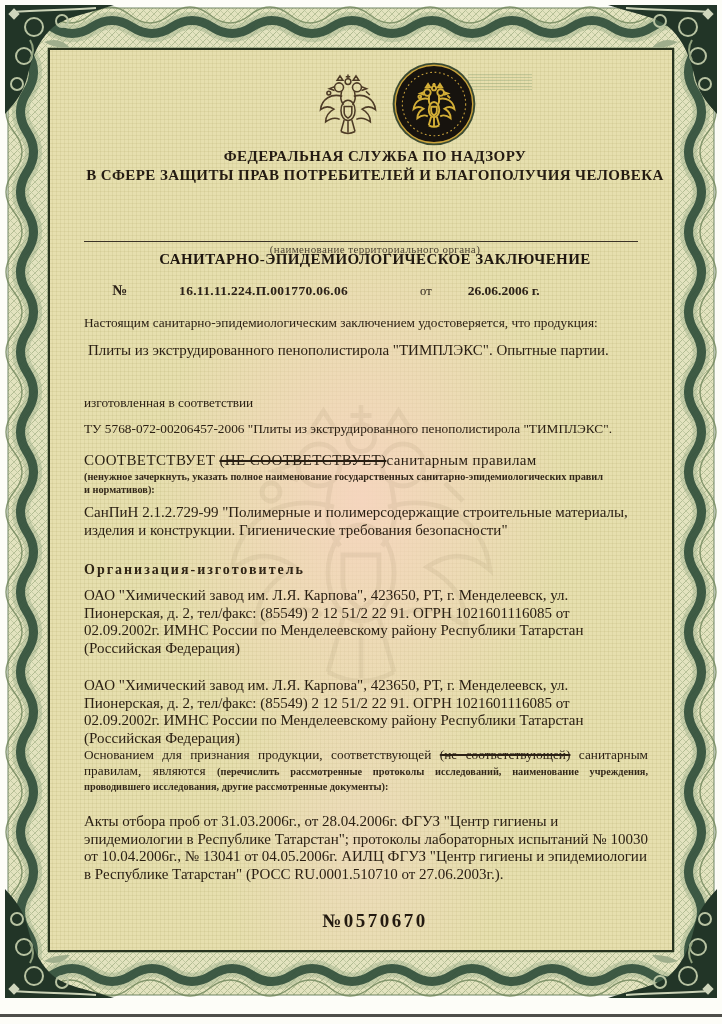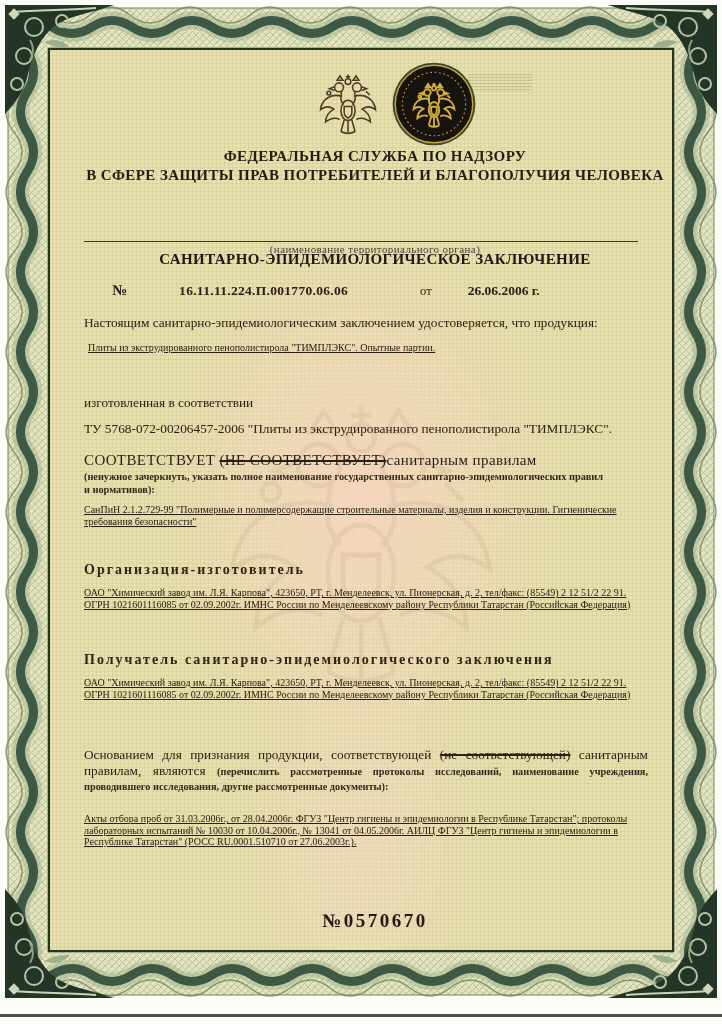--- a/index.html
+++ b/index.html
@@ -34,21 +34,21 @@
   .territorial{font-size:13px;color:#33271b;}
   .rule{left:36px;right:36px;border-top:1.5px solid #3a3226;height:0;}
   .rule-caption{font-size:11px;color:#4a4232;letter-spacing:.4px;}
   .doc-title{font-size:15px;font-weight:bold;letter-spacing:.4px;color:#1e160f;}
   .numrow{left:36px;right:36px;display:flex;align-items:baseline;font-size:13.5px;}
   .numrow .no{font-size:15px;font-weight:bold;margin-left:28px;}
   .numrow .num{font-weight:bold;margin-left:52px;letter-spacing:.3px;}
   .numrow .ot{margin-left:72px;font-size:12.5px;}
   .numrow .date{font-weight:bold;margin-left:36px;}
   .para{left:36px;right:26px;font-size:13.3px;line-height:1.17;color:#2b2014;}
-  .para-sm{font-size:10px;text-decoration:underline;}
+  .para-sm{font-size:15px;}
   .conform{font-size:15px;letter-spacing:.4px;color:#271d12;}
   .struck{text-decoration:line-through;text-decoration-thickness:1.5px;}
   .small-note{font-size:10.3px;font-weight:bold;line-height:1.25;color:#33281a;}
   .sec-heading{font-size:14px;letter-spacing:2px;color:#2f2415;font-weight:bold;}
   .justify{text-align:justify;}
   .form-number{font-size:19px;font-weight:bold;letter-spacing:2.5px;color:#231a10;}
   #imprint{position:absolute;right:30px;top:1052px;font-size:13px;color:#8d877a;z-index:3;}
   #scan-edge{position:absolute;left:0;right:0;top:1014px;height:3px;background:#4e4e4a;z-index:3;}
 </style>
 </head>
@@ -169,21 +169,20 @@
       <span>СООТВЕТСТВУЕТ</span>
       <span class="struck">(НЕ СООТВЕТСТВУЕТ)</span><span>санитарным правилам</span>
     </div>
     <div class="abs para small-note" style="top:423px;right:70px">(ненужное зачеркнуть, указать полное наименование государственных санитарно-эпидемиологических правил и нормативов):</div>
 
     <div class="abs para para-sm" style="top:456px">СанПиН 2.1.2.729-99 "Полимерные и полимерсодержащие строительные материалы, изделия и конструкции. Гигиенические требования безопасности"</div>
 
     <div class="abs para sec-heading" style="top:514px">Организация-изготовитель</div>
     <div class="abs para para-sm" style="top:539px">ОАО "Химический завод им. Л.Я. Карпова", 423650, РТ, г. Менделеевск, ул. Пионерская, д. 2, тел/факс: (85549) 2 12 51/2 22 91. ОГРН 1021601116085 от 02.09.2002г. ИМНС России по Менделеевскому району Республики Татарстан (Российская Федерация)</div>
 
-    <div class="abs para sec-heading" style="top:604px">Получатель санитарно-эпидемиологического заключения</div>
     <div class="abs para para-sm" style="top:629px">ОАО "Химический завод им. Л.Я. Карпова", 423650, РТ, г. Менделеевск, ул. Пионерская, д. 2, тел/факс: (85549) 2 12 51/2 22 91. ОГРН 1021601116085 от 02.09.2002г. ИМНС России по Менделеевскому району Республики Татарстан (Российская Федерация)</div>
 
     <div class="abs para justify" style="top:699px">
       <span>Основанием для признания продукции, соответствующей </span>
       <span class="struck">(не соответствующей)</span>
       <span> санитарным правилам, являются </span>
       <span class="small-note">(перечислить рассмотренные протоколы исследований, наименование учреждения, проводившего исследования, другие рассмотренные документы):</span>
     </div>
 
     <div class="abs para para-sm" style="top:765px">Акты отбора проб от 31.03.2006г., от 28.04.2006г. ФГУЗ "Центр гигиены и эпидемиологии в Республике Татарстан"; протоколы лабораторных испытаний № 10030 от 10.04.2006г., № 13041 от 04.05.2006г. АИЛЦ ФГУЗ "Центр гигиены и эпидемиологии в Республике Татарстан" (РОСС RU.0001.510710 от 27.06.2003г.).</div>

